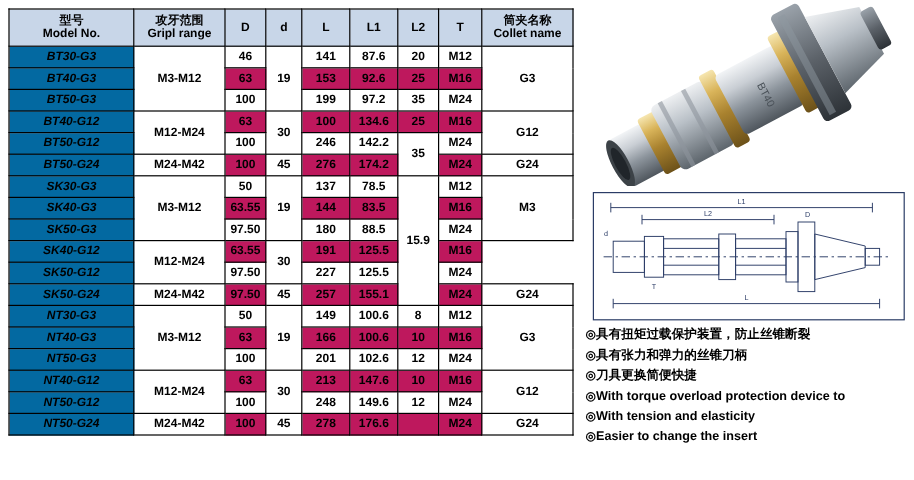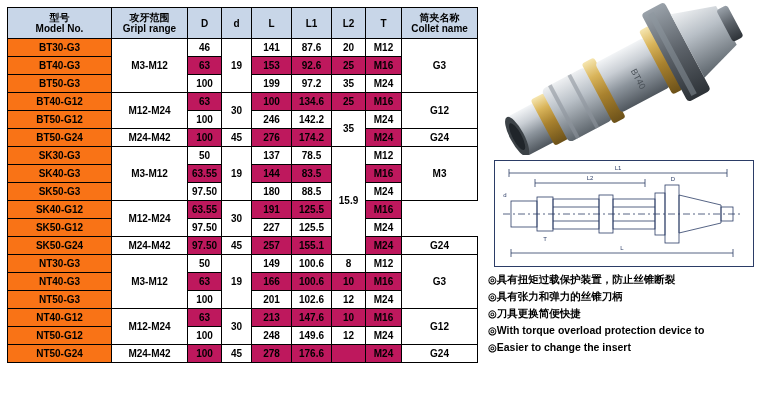--- a/index.html
+++ b/index.html
@@ -26,21 +26,21 @@
     height:17px;
     color:#000;
     font-weight:bold;
   }
   .spec-table thead th{
     background:#c8d6e8;
     height:30px;
     line-height:11px;
     font-size:10px;
   }
-  td.model{background:#f97316;}
+  td.model{background:#0369a1;font-style:italic;}
   td.hl{background:#be185d;}
   td.plain{background:#ffffff;}
   .col-model{width:104px;}
   .col-grip{width:76px;}
   .col-D{width:34px;}
   .col-d{width:30px;}
   .col-L{width:40px;}
   .col-L1{width:40px;}
   .col-L2{width:34px;}
   .col-T{width:36px;}
@@ -370,14 +370,15 @@
       <text x="50" y="80">T</text>
     </g>
   </svg>
 </div>
 
 <div class="features" id="features-list">
     <div class=""><span class="mark">◎</span><span>具有扭矩过载保护装置，防止丝锥断裂</span></div>
     <div class=""><span class="mark">◎</span><span>具有张力和弹力的丝锥刀柄</span></div>
     <div class=""><span class="mark">◎</span><span>刀具更换简便快捷</span></div>
     <div class=""><span class="mark">◎</span><span>With torque overload protection device to</span></div>
+    <div class=""><span class="mark">◎</span><span>With tension and elasticity</span></div>
     <div class=""><span class="mark">◎</span><span>Easier to change the insert</span></div>
   </div>
 
 </body></html>

